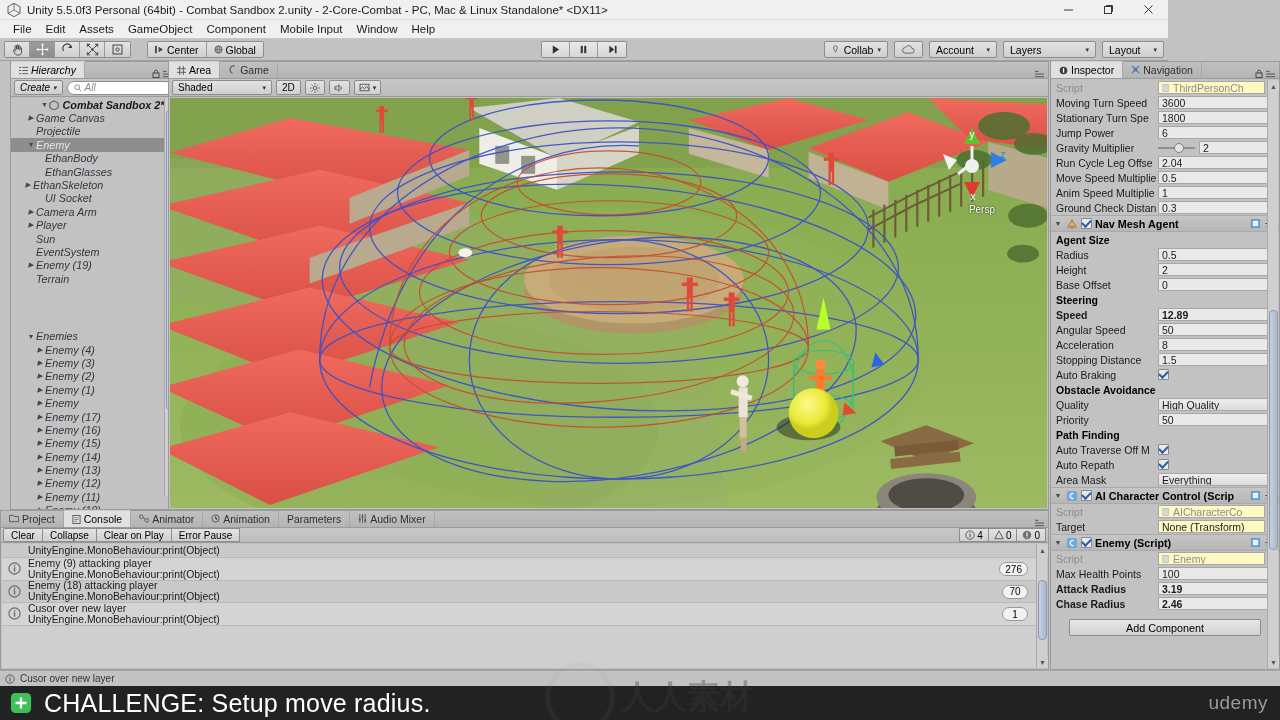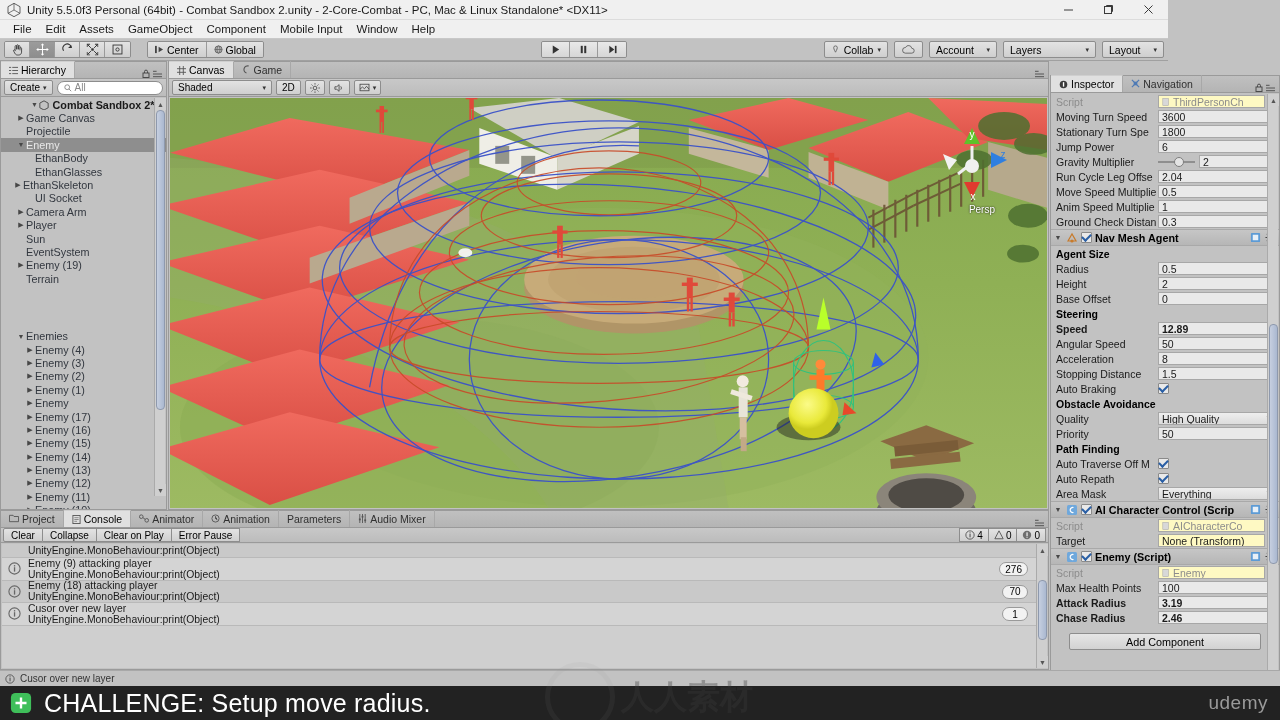--- a/index.html
+++ b/index.html
@@ -94,21 +94,21 @@
     background: linear-gradient(#e3e3e3,#cfcfcf);
     display: flex; align-items: center; gap: 3px; padding: 0 5px; font-size: 10px;
   }
   .searchbox {
     height: 14px; border: 1px solid #8d8d8d; border-radius: 7px;
     background: #fff; display: flex; align-items: center; gap: 3px;
     padding: 0 6px; font-size: 10px; color: #888; flex: 1; min-width: 0;
   }
 
   
-  #hierarchy { left: 0; top: 61px; width: 167px; height: 449px; }
+  #hierarchy { left: 10px; top: 61px; width: 167px; height: 449px; font-style: italic; }
   .hier-body { position: absolute; top: 36px; left: 0; right: 0; bottom: 0; background: #c2c2c2; overflow: hidden; }
   .hrow {
     height: 13.4px; display: flex; align-items: center;
     font-size: 10.8px; color: #32373f; white-space: nowrap;
   }
   .hrow.selected { background: #8e8e8e; color: #e8e8e8; }
   .hrow.root { font-weight: bold; color: #1a1a1a; }
   .foldarrow { width: 10px; flex: 0 0 10px; text-align: center; font-size: 7px; color: #474747; }
   .hscroll {
     position: absolute; right: 1px; top: 36px; bottom: 13px; width: 11px;
@@ -129,21 +129,21 @@
   }
   .scene-img { position: absolute; inset: 0; }
   .gizmobar {
     position: absolute; right: 2px; top: 19px; height: 16px;
     display: flex; align-items: center; gap: 4px;
   }
   .axisgizmo { position: absolute; right: 36px; top: 26px; width: 78px; height: 78px; }
   .persp-label { position: absolute; right: 52px; top: 106px; font-size: 10px; color: #fff; text-shadow: 0 0 2px #000; }
 
   
-  #inspector { left: 1050px; top: 75px; width: 230px; height: 609px; }
+  #inspector { left: 1050px; top: 61px; width: 230px; height: 609px; }
   .insp-body { position: absolute; top: 18px; left: 0; right: 0; bottom: 0; background: #c2c2c2; overflow: hidden; }
   .prow { height: 15px; display: flex; align-items: center; padding: 0 2px 0 5px; font-size: 10.5px; color: #1a1a1a; }
   .prow .plabel { width: 102px; flex: 0 0 102px; white-space: nowrap; overflow: hidden; }
   .prow .plabel.bold { font-weight: bold; }
   .pfield {
     flex: 1; height: 13px; background: #e9e9e9; border: 1px solid #a7a7a7;
     display: flex; align-items: center; padding: 0 3px; font-size: 10.5px; color: #1a1a1a;
     min-width: 0; overflow: hidden; white-space: nowrap;
   }
   .pfield.bold { font-weight: bold; }
@@ -536,21 +536,21 @@
       <div class="scrollarrow" style="bottom:0">▼</div>
     </div>
   </div>
 
   <div class="panel" id="sceneview">
     <div class="tabstrip">
       <div class="tab active">
         <svg width="9" height="9" viewBox="0 0 10 10">
             <path d="M3 0v10M7 0v10M0 3h10M0 7h10" stroke="#555" stroke-width="1"></path>
           </svg>
-        <span>Canvas</span>
+        <span>Area</span>
       </div>
       <div class="tab">
         <svg width="9" height="9" viewBox="0 0 10 10">
             <path d="M7.5 1.2A4 4 0 105 9" fill="none" stroke="#555" stroke-width="1.2"></path>
           </svg>
         <span>Game</span>
       </div>
       <div class="tabicons">
         <svg width="9" height="8" viewBox="0 0 10 8">
             <path d="M0 1h4M0 4h10M0 7h10" stroke="#4a4a4a" stroke-width="1"></path>

